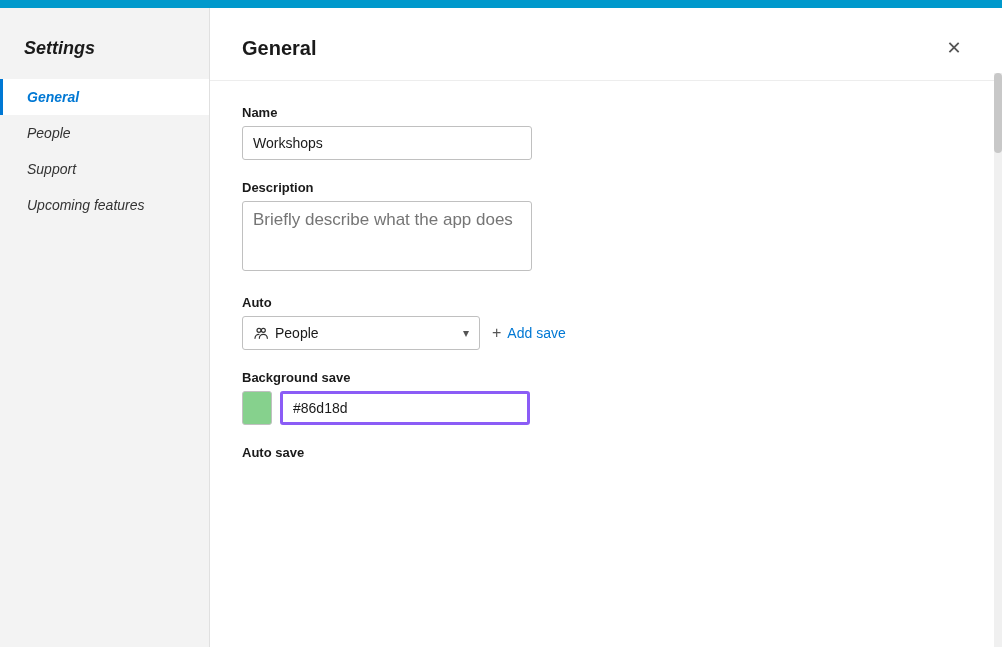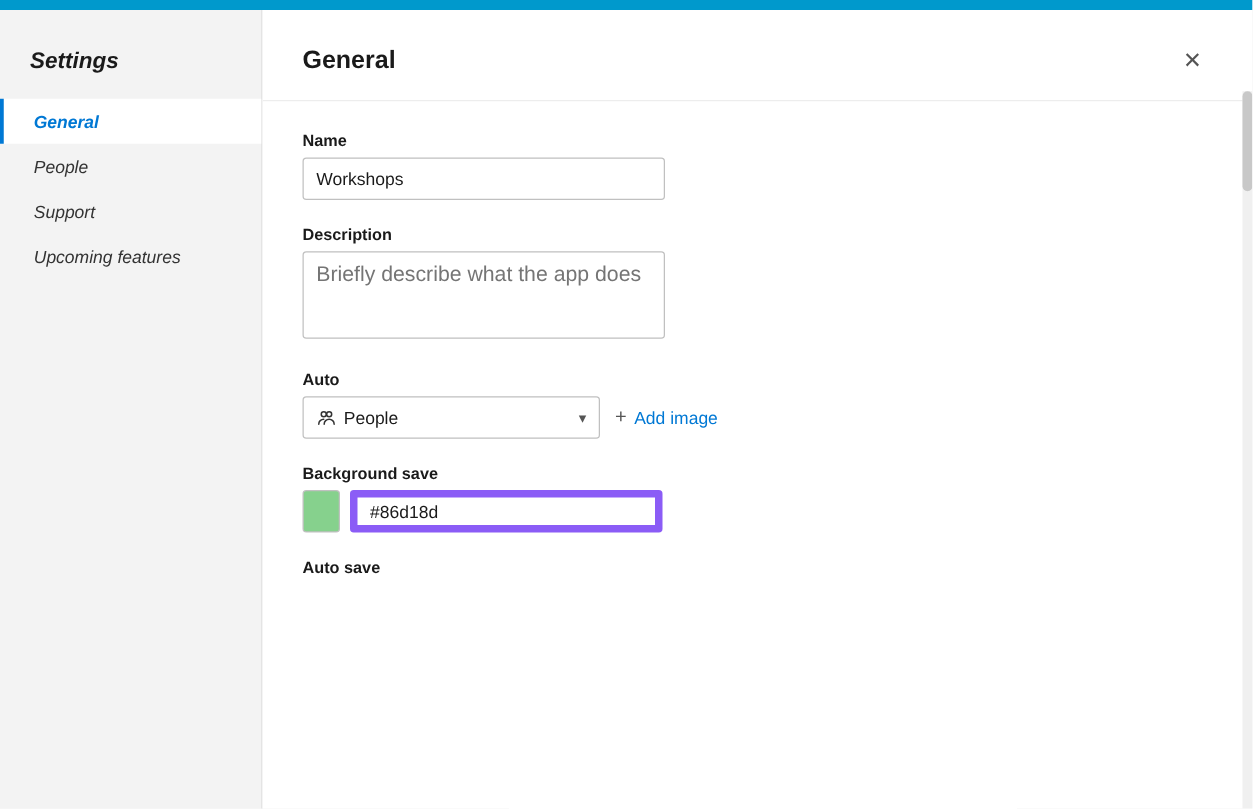--- a/index.html
+++ b/index.html
@@ -170,21 +170,21 @@
     .color-swatch {
       width: 30px;
       height: 34px;
       border: 1px solid #c0c0c0;
       border-radius: 3px;
       cursor: pointer;
     }
     .color-input {
       width: 250px;
       height: 34px;
-      border: 6px solid #8b5cf6;
+      border: 3px solid #8b5cf6;
       border-radius: 3px;
       padding: 0 10px;
       font-size: 14px;
       color: #1a1a1a;
       outline: none;
       font-family: inherit;
     }
 
     
     .select-with-icon {
@@ -292,21 +292,21 @@
                   <path d="M3 20c0-3.314 2.686-6 6-6" stroke="#333" stroke-width="1.8" stroke-linecap="round" fill="none"></path>
                   <circle cx="15.5" cy="8" r="3" stroke="#333" stroke-width="1.8" fill="none"></circle>
                   <path d="M9.5 20c0-3.314 2.686-6 6-6s6 2.686 6 6" stroke="#333" stroke-width="1.8" stroke-linecap="round" fill="none"></path>
                 </svg>
                 <span>People</span>
               </div>
               <span class="chevron-down">▾</span>
             </div>
             <button class="add-image-btn">
               <span style="font-size:16px; color:#555;">+</span>
-              <span>Add image</span>
+              <span>Add save</span>
             </button>
           </div>
         </div>
 
         <div class="field-group">
           <label class="field-label">Background save</label>
           <div class="color-row">
             <div class="color-swatch" style="background:#86d18d;"></div>
             <input class="color-input" type="text" value="#86d18d" style="">
           </div>

